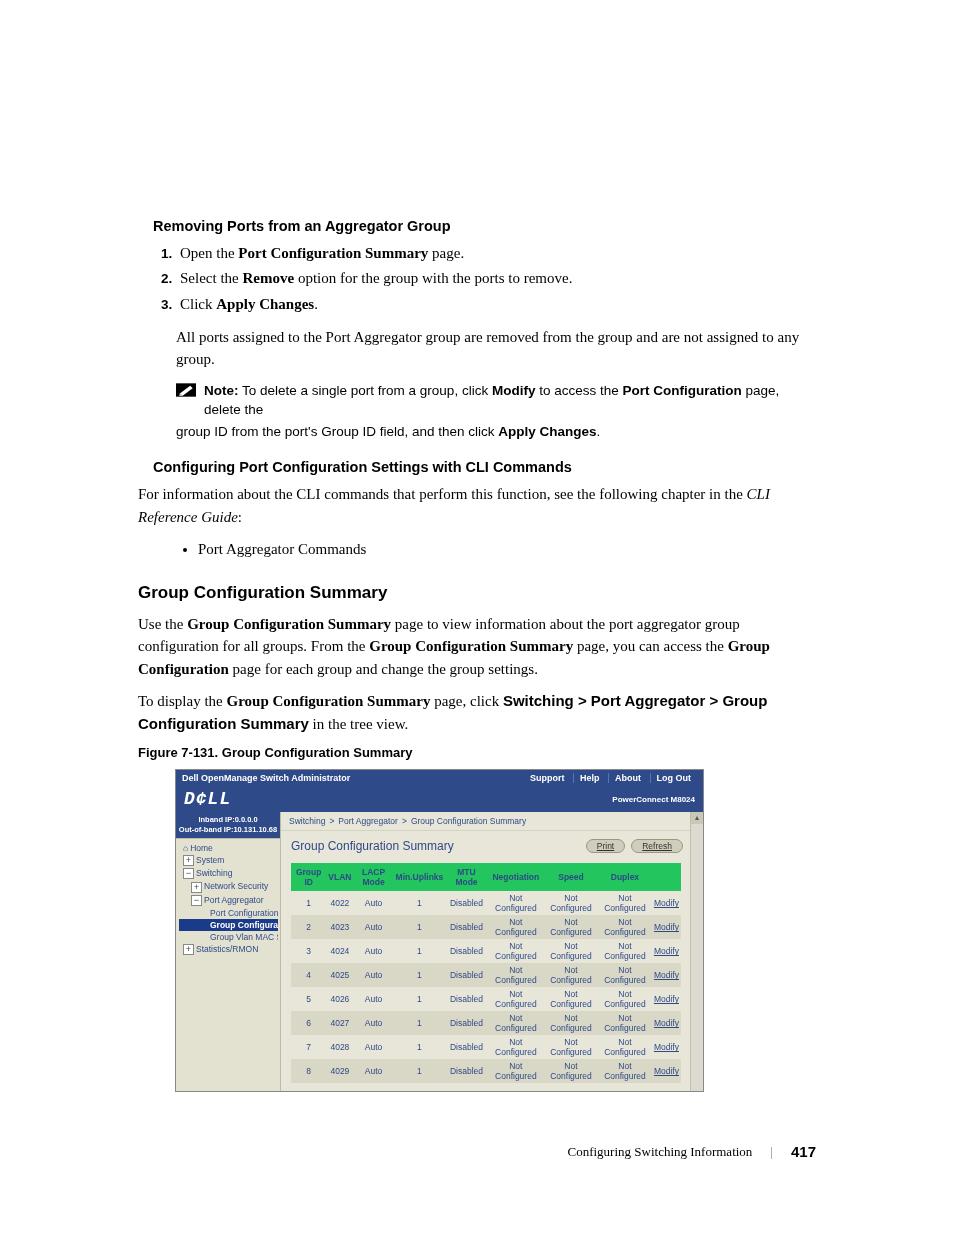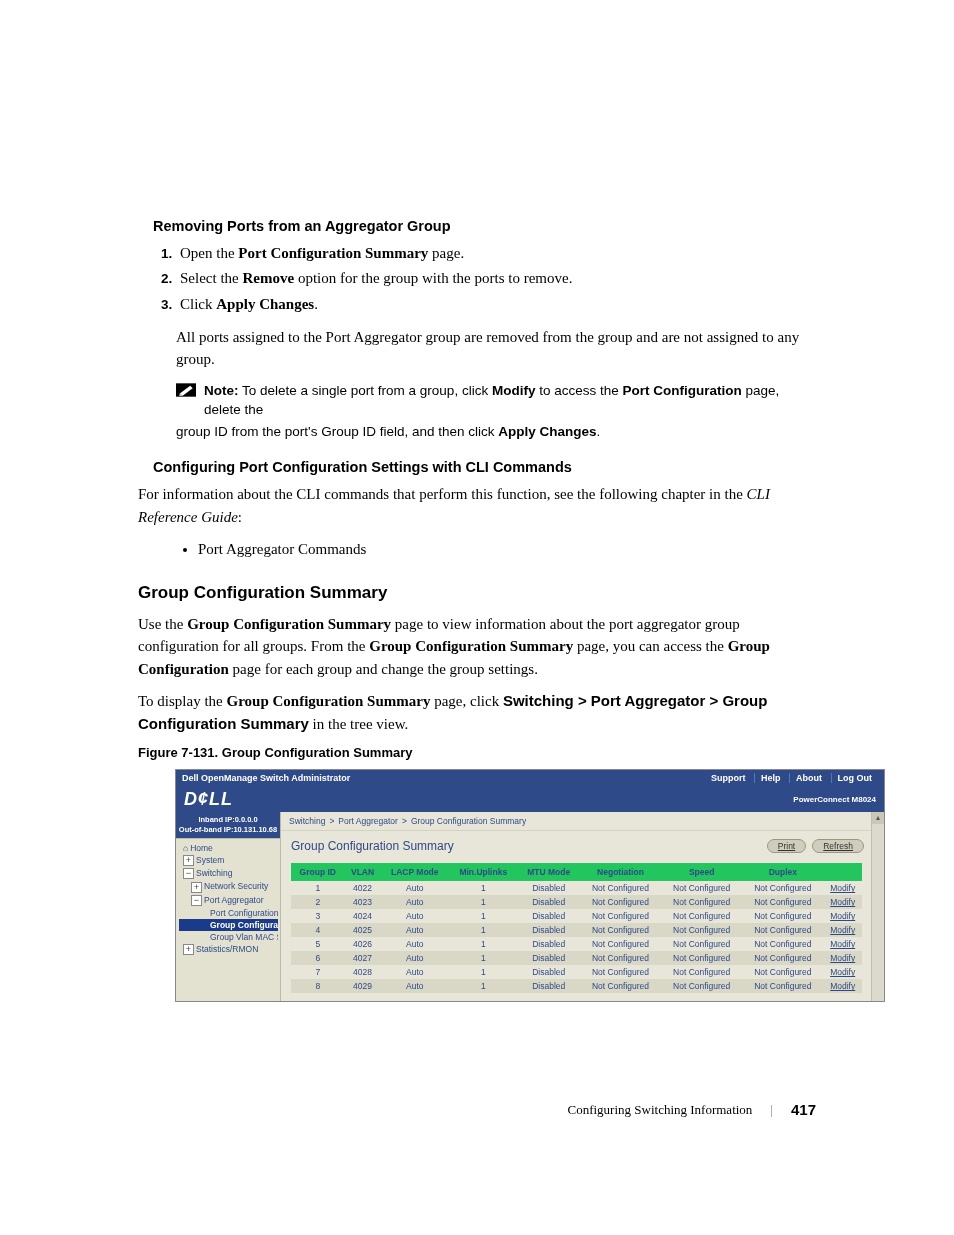--- a/index.html
+++ b/index.html
@@ -90,21 +90,21 @@
   .figcap {
     font-family: Arial, Helvetica, sans-serif;
     font-weight: bold;
     font-size: 13px;
     margin: 4px 0 10px 0;
   }
 
   
   .shot {
     margin-left: 38px;
-    width: 708px;
+    width: 527px;
     font-family: Verdana, Arial, sans-serif;
     font-size: 9px;
     box-shadow: 0 0 0 1px #888;
   }
   .shot .titlebar {
     background: #2f4a88;
     color: #fff;
     display: flex;
     align-items: center;
     height: 16px;
@@ -122,21 +122,21 @@
   .shot .brandbar {
     background: #2f4a88;
     height: 26px;
     display: flex;
     align-items: center;
     justify-content: space-between;
     padding: 0 8px;
   }
   .shot .brandbar .logo {
     color: #fff;
-    font-family: Liberation Sans, sans-serif;
+    font-family: Liberation Mono, monospace;
     font-weight: 900;
     font-size: 18px;
     letter-spacing: 1px;
     font-style: italic;
   }
   .shot .brandbar .model {
     color: #fff;
     font-size: 8px;
     font-weight: bold;
   }
@@ -258,21 +258,21 @@
     text-align:center;
     line-height:12px;
     color:#555;
   }
 
   .footer {
     display:flex;
     justify-content: flex-end;
     align-items:flex-end;
     font-size: 13px;
-    margin-top: 100px;
+    margin-top: 52px;
     padding-right: 0;
   }
   .footer .sep {
     margin: 0 18px;
     color: #888;
   }
   .footer .pnum {
     font-family: Arial, Helvetica, sans-serif;
     font-weight: bold;
     font-size: 15px;

